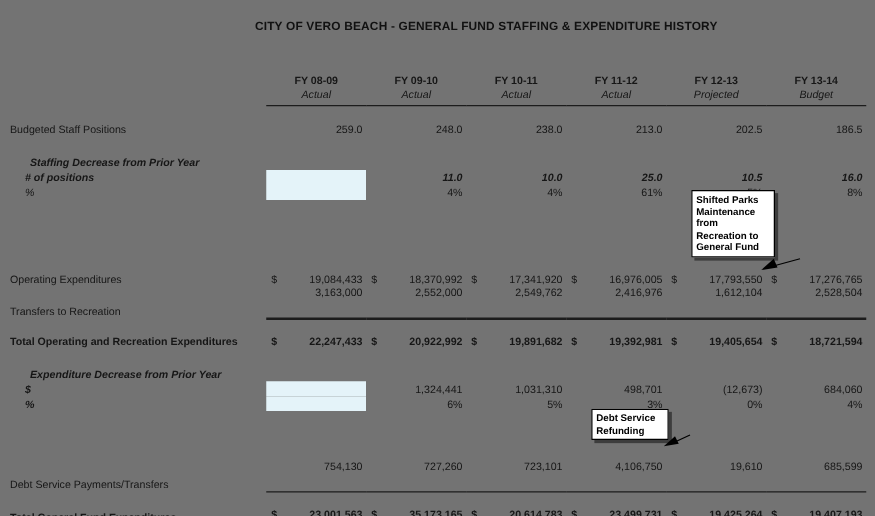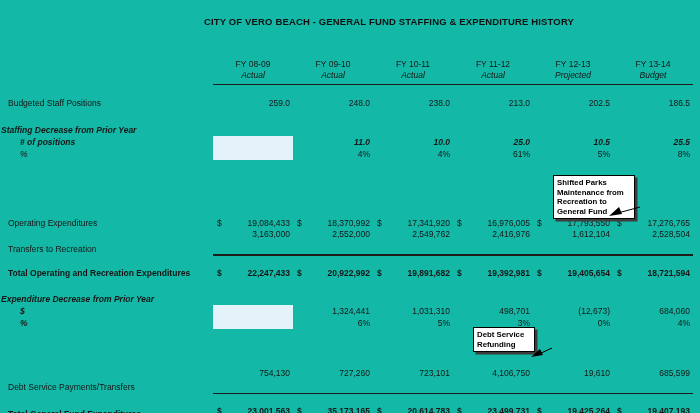--- a/index.html
+++ b/index.html
@@ -1,52 +1,52 @@
 <!DOCTYPE html>
 <html><head>
 <meta charset="utf-8">
 <style>
   * { margin:0; padding:0; box-sizing:border-box; }
   html,body { background:#ffffff; }
   .page {
-    position:relative; width:700px; height:413px; background:#14b8a6;
+    position:relative; width:700px; height:413px; background:#737373;
     font-family:"Liberation Sans", sans-serif; color:#161616; overflow:hidden;
   }
   .title {
     position:absolute; top:16px; left:0; width:700px; padding-left:78px;
     text-align:center; font-weight:bold; font-size:9.5px; letter-spacing:0.15px;
     color:#111;
   }
   table.fin {
     position:absolute; top:55px; left:0; border-collapse:collapse; table-layout:fixed;
     width:693px;
   }
   td { font-size:8.5px; line-height:11px; vertical-align:bottom; padding:0; overflow:hidden; white-space:nowrap; }
   td.lab  { text-align:left; padding-left:8px; }
-  td.sech { text-align:left; padding-left:1px; font-weight:bold; font-style:italic; }
+  td.sech { text-align:left; padding-left:24px; font-weight:bold; font-style:italic; }
   td.ind  { padding-left:20px; }
   td.num  { text-align:right; padding-right:3px; }
   td.cen  { text-align:center; }
-  .fy    { font-weight:normal; }
+  .fy    { font-weight:bold; }
   .basis { font-style:italic; padding-bottom:3px; }
   .bold  { font-weight:bold; }
   .bi    { font-weight:bold; font-style:italic; }
   .ital  { font-style:italic; }
   .cur   { float:left; padding-left:4px; }
   td.u1  { border-bottom:1px solid #1c1c1c; }
   td.u2  { border-bottom:2px solid #1c1c1c; }
   td.dbl { border-bottom:3px double #1c1c1c; padding-bottom:2px; }
   td.hl  { background:#e4f3f9; }
   td.pb1 { padding-bottom:14px; }
   .callout {
     position:absolute; background:#fff; border:1.5px solid #000;
     box-shadow:2.5px 2.5px 0 #3d3d3d; font-size:7.8px; font-weight:bold;
     line-height:9.5px; padding:2px 3px; color:#000;
   }
-  .co-parks { left:553px; top:175px; width:82px; }
+  .co-parks { left:553px; top:152px; width:67px; }
   .co-debt  { left:473px; top:327px; width:62px; }
   .leader { position:absolute; }
   .a-parks { left:604px; top:204px; }
   .a-debt  { left:527px; top:346px; }
 </style>
 </head>
 <body>
 
 <div class="page">
 
@@ -105,21 +105,21 @@
     <tr style="height:12px">
       <td class="sech" colspan="7">Staffing Decrease from Prior Year</td>
     </tr>
     <tr style="height:12px">
       <td class="lab ind bi"># of positions</td>
       <td class="num bi hl"></td>
       <td class="num bi">11.0</td>
       <td class="num bi">10.0</td>
       <td class="num bi">25.0</td>
       <td class="num bi">10.5</td>
-      <td class="num bi">25.5</td>
+      <td class="num bi">16.0</td>
     </tr>
     <tr style="height:12px">
       <td class="lab ind ital">%</td>
       <td class="num hl"></td>
       <td class="num">4%</td>
       <td class="num">4%</td>
       <td class="num">61%</td>
       <td class="num">5%</td>
       <td class="num">8%</td>
     </tr>

